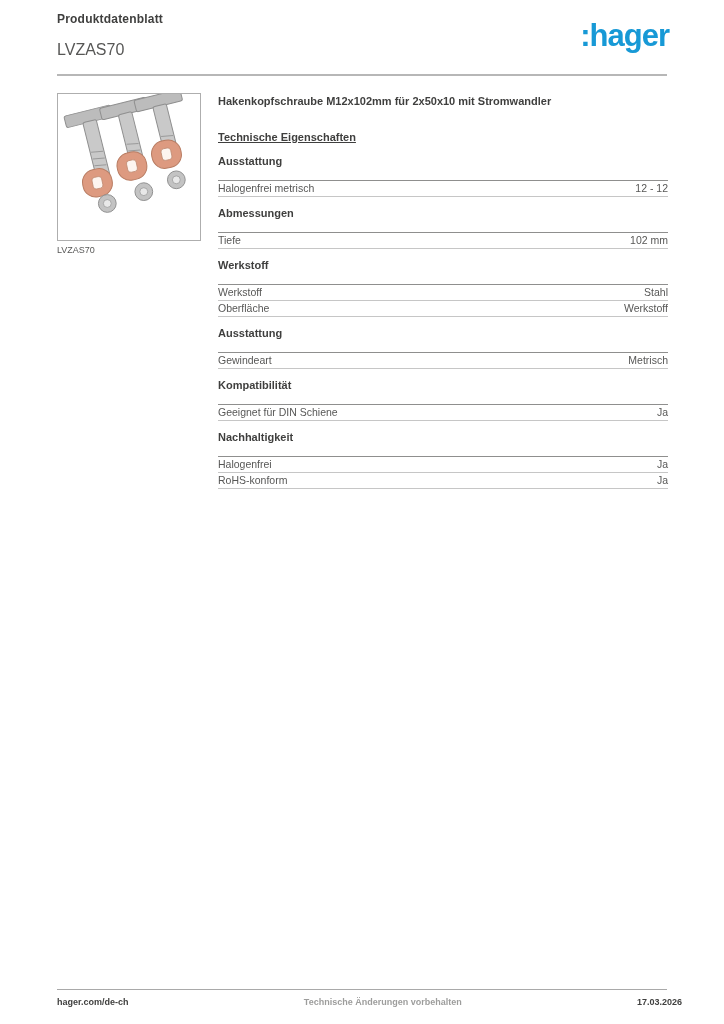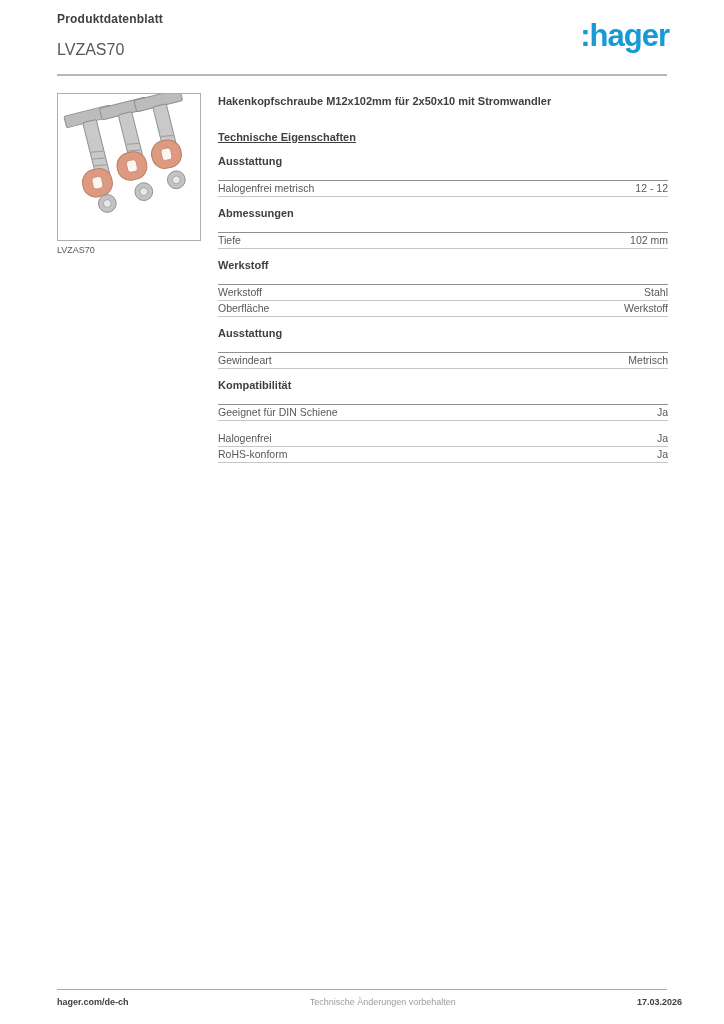--- a/index.html
+++ b/index.html
@@ -112,21 +112,21 @@
   }
   .footer-row {
     position: absolute;
     left: 57px; right: 42px; top: 997px;
     display: flex;
     justify-content: space-between;
     align-items: baseline;
     font-size: 9px;
   }
   .footer-left  { font-weight: bold; color: #3f3f3e; }
-  .footer-center{ color: #9d9d9c; }
+  .footer-center{ color: #9d9d9c; font-weight: bold; }
   .footer-right { font-weight: bold; color: #3f3f3e; }
 </style>
 </head>
 <body>
 
 <div class="page">
 
   <div class="doc-title">Produktdatenblatt</div>
   <div class="doc-subtitle">LVZAS70</div>
   <div class="logo" id="logo" style="color: rgb(23, 153, 214); margin-left: 32px;">:hager</div>
@@ -228,20 +228,21 @@
           </div>
         </div>
         <div class="section">
           <div class="section-title">Kompatibilität</div>
           <div class="spec-row">
             <span class="spec-label">Geeignet für DIN Schiene</span>
             <span class="spec-value">Ja</span>
           </div>
         </div>
         <div class="section">
+          <div class="section-title">Nachhaltigkeit</div>
           <div class="spec-row">
             <span class="spec-label">Halogenfrei</span>
             <span class="spec-value">Ja</span>
           </div>
           <div class="spec-row">
             <span class="spec-label">RoHS-konform</span>
             <span class="spec-value">Ja</span>
           </div>
         </div>
       </div>

